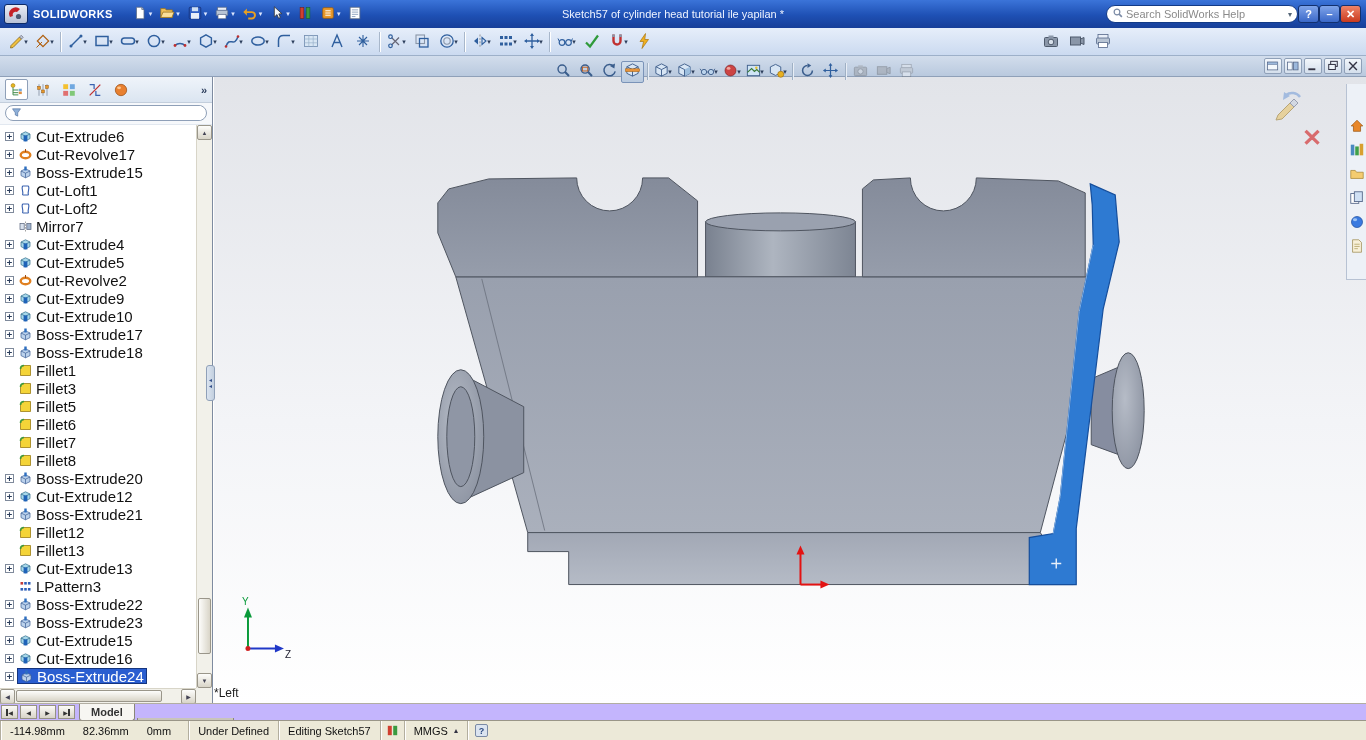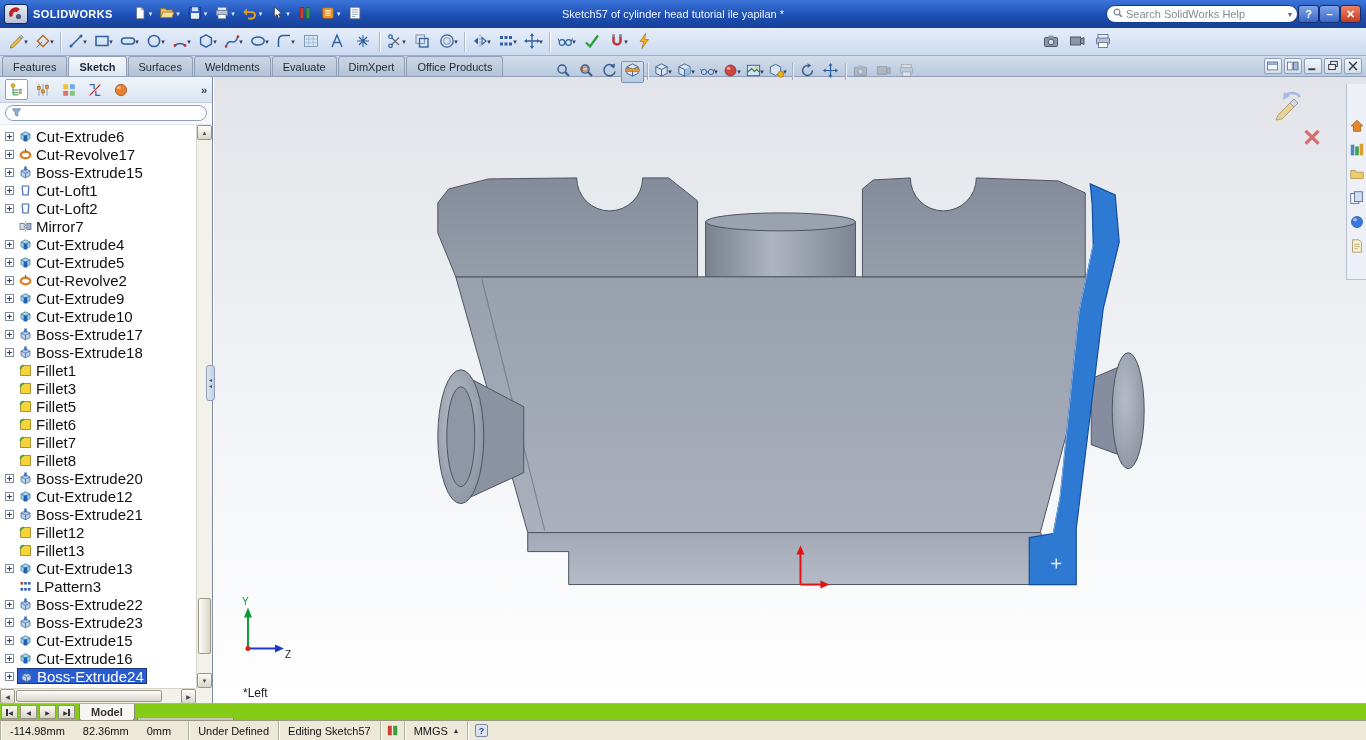--- a/index.html
+++ b/index.html
@@ -82,32 +82,32 @@
 .vthumb{position:absolute;left:1px;right:1px;top:84%;height:10%;background:linear-gradient(90deg,#fdfdfb,#d9d5c8);border:1px solid #9a968a;border-radius:2px}
 .hthumb{position:absolute;top:1px;bottom:1px;left:16px;width:146px;background:linear-gradient(#fdfdfb,#d9d5c8);border:1px solid #9a968a;border-radius:2px}
 .corner{position:absolute;right:0;bottom:0;width:16px;height:15px;background:#f2f1ea}
 #splitter{position:absolute;left:206px;top:365px;width:9px;height:36px;background:linear-gradient(90deg,#dbe4f0,#c2cfdf);
  border:1px solid #8fa0b8;border-radius:3px;z-index:7;display:flex;flex-direction:column;align-items:center;justify-content:center;color:#35508a;font-size:5px;line-height:6px}
 
 
 #viewport{position:absolute;left:214px;top:77px;right:0;bottom:37px;
  background:linear-gradient(#e2e4e9,#f3f4f7 55%,#ffffff)}
 #model{position:absolute;inset:0}
-#viewlabel{position:absolute;left:29px;bottom:3px;font-size:12px;color:#1b1b1b}
+#viewlabel{position:absolute;left:0;bottom:3px;font-size:12px;color:#1b1b1b}
 #confirm-corner{position:absolute;right:44px;top:14px;width:60px;height:66px;z-index:5}
 #cc-pencil{position:absolute;right:16px;top:0;opacity:.6}
 #cc-x{position:absolute;right:0;top:36px;font-size:24px;font-weight:bold;color:rgba(210,60,60,.72);line-height:22px}
 
 
 #taskpane{position:absolute;right:0;top:84px;width:20px;height:196px;background:#edf1f7;
  border-left:1px solid #b7c2d3;border-bottom:1px solid #b7c2d3;padding-top:34px;display:flex;flex-direction:column;align-items:center;gap:7px}
 .tpbtn{width:18px;height:17px;display:flex;align-items:center;justify-content:center}
 
 
-#doctabs{position:absolute;left:0;top:703px;width:1366px;height:17px;background:#84cc16;border-top:1px solid #b2aea2;display:flex;align-items:flex-start}
+#doctabs{position:absolute;left:0;top:703px;width:1366px;height:17px;background:#c4b5fd;border-top:1px solid #b2aea2;display:flex;align-items:flex-start}
 .navb{width:17px;height:14px;margin:1px 1px 0 1px;background:linear-gradient(#fbfaf7,#d8d4c8);border:1px solid #969284;
  display:flex;align-items:center;justify-content:center;font-size:6px;color:#333}
 .navb .bar{width:2px;height:7px;background:#333}
 #dtabs{display:flex;align-items:flex-start;margin-left:3px}
 .dtab{height:16px;margin-top:14px;padding:0 11px;font-size:11px;display:flex;align-items:center;color:#333;
  background:#c9c5bb;border:1px solid #8a867a;border-top:none;border-radius:0 0 3px 3px;margin-right:2px}
 .dtab.active{background:#f7f6f2;font-weight:bold;margin-top:0;height:17px}
 
 
 #statusbar{position:absolute;left:0;top:720px;width:1366px;height:20px;background:#ece9d8;border-top:1px solid #9a9688;
@@ -397,29 +397,20 @@
         <span><svg width="18" height="18" viewBox="0 0 18 18" aria-hidden="true">
             <rect x="4" y="2.5" width="10" height="4" fill="#e8eef8" stroke="#56688a" stroke-width="0.8"></rect>
             <rect x="2.5" y="6" width="13" height="6" rx="1" fill="#b8c4d4" stroke="#56688a" stroke-width="0.8"></rect>
             <rect x="4.5" y="10.5" width="9" height="5" fill="#fff" stroke="#56688a" stroke-width="0.8"></rect>
           </svg></span>
       </div>
     </div>
 </div>
 
 <div id="tabrow">
-  <div id="cmdtabs">
-      <div class="ctab ">Features</div>
-      <div class="ctab active">Sketch</div>
-      <div class="ctab ">Surfaces</div>
-      <div class="ctab ">Weldments</div>
-      <div class="ctab ">Evaluate</div>
-      <div class="ctab ">DimXpert</div>
-      <div class="ctab ">Office Products</div>
-    </div>
   <div id="docwin">
       <div class="dwbtn">
         <svg width="14" height="14" viewBox="0 0 18 18" aria-hidden="true">
           <rect x="2" y="4" width="13" height="10" fill="#f4f8fc" stroke="#56688a"></rect>
           <rect x="2" y="4" width="13" height="3.2" fill="#9cb8dc" stroke="#56688a" stroke-width="0.6"></rect>
         </svg>
       </div>
       <div class="dwbtn">
         <svg width="14" height="14" viewBox="0 0 18 18" aria-hidden="true">
           <rect x="2" y="4" width="6" height="10" fill="#f4f8fc" stroke="#56688a"></rect>

